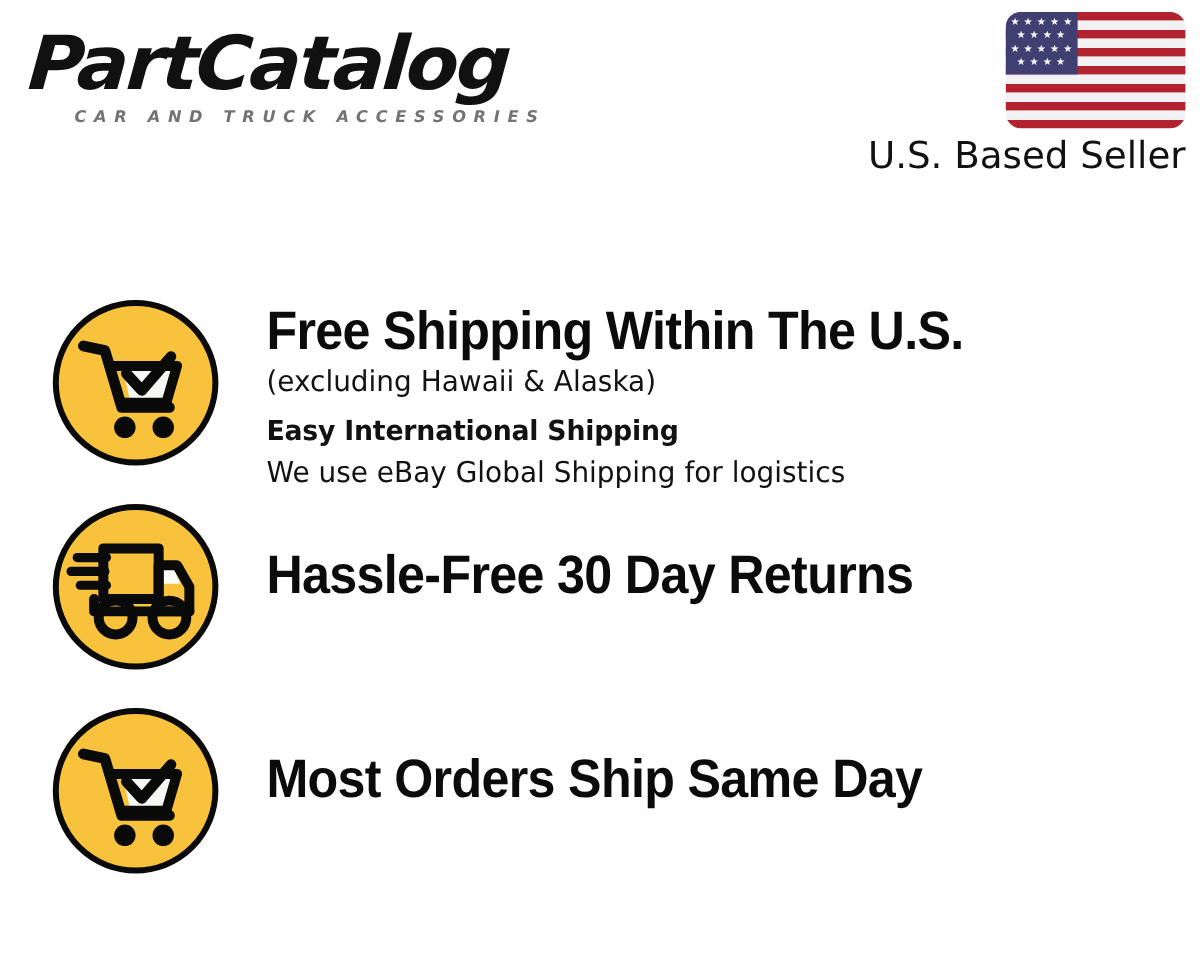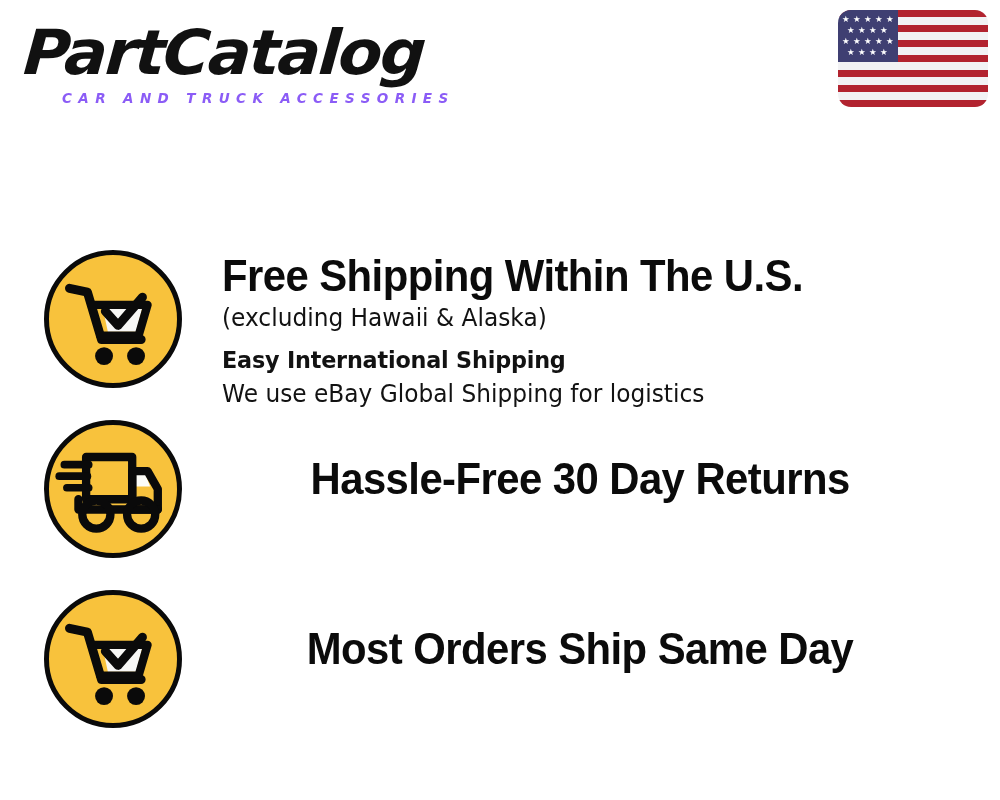--- a/index.html
+++ b/index.html
@@ -45,21 +45,21 @@
   }
   .brand-tagline {
     position: absolute;
     left: 38px;
     top: 68px;
     font-family: "DejaVu Sans", "Liberation Sans", sans-serif;
     font-weight: 700;
     font-style: italic;
     font-size: 13.5px;
     letter-spacing: 6.4px;
-    color: #8b5cf6;
+    color: #737373;
     white-space: nowrap;
   }
 
   .seller-block {
     position: absolute;
     right: 12px;
     top: 10px;
     width: 270px;
     text-align: right;
   }
@@ -196,20 +196,21 @@
         <span class="star" style="left:15px; top:27px;">★</span>
         <span class="star" style="left:26px; top:27px;">★</span>
         <span class="star" style="left:37px; top:27px;">★</span>
         <span class="star" style="left:48px; top:27px;">★</span>
         <span class="star" style="left:9px;  top:38px;">★</span>
         <span class="star" style="left:20px; top:38px;">★</span>
         <span class="star" style="left:31px; top:38px;">★</span>
         <span class="star" style="left:42px; top:38px;">★</span>
       </div>
     </div>
+    <div class="seller-label">U.S. Based Seller</div>
   </div>
 </div>
 
 <div class="features">
 
   <div class="feature-row" style="top:10px;">
     <div class="badge" style="top:0px;">
       <svg viewBox="0 0 100 100" aria-hidden="true">
         <polygon points="41,37 74,37 68,60 46,60" fill="#f7f7f5"></polygon>
         <path d="M16 26 L30 29 L41 66 L72 66" fill="none" stroke="#0a0a0a" stroke-width="7" stroke-linecap="round" stroke-linejoin="round"></path>
@@ -235,34 +236,34 @@
         <rect x="29" y="25" width="36" height="33" fill="none" stroke="#0a0a0a" stroke-width="6.5" stroke-linejoin="round"></rect>
         <path d="M65 36 L77 36 L85 50 L85 66 L65 66 Z" fill="none" stroke="#0a0a0a" stroke-width="6.5" stroke-linejoin="round" stroke-linecap="round"></path>
         <path d="M23 58 L23 66 L85 66" fill="none" stroke="#0a0a0a" stroke-width="6.5" stroke-linecap="round" stroke-linejoin="round"></path>
         <line x1="12" y1="31" x2="31" y2="31" stroke="#0a0a0a" stroke-width="6" stroke-linecap="round"></line>
         <line x1="8" y1="40" x2="30" y2="40" stroke="#0a0a0a" stroke-width="6" stroke-linecap="round"></line>
         <line x1="14" y1="49" x2="31" y2="49" stroke="#0a0a0a" stroke-width="6" stroke-linecap="round"></line>
         <circle cx="37" cy="70" r="11" fill="none" stroke="#0a0a0a" stroke-width="6.5"></circle>
         <circle cx="72" cy="70" r="11" fill="none" stroke="#0a0a0a" stroke-width="6.5"></circle>
       </svg>
     </div>
-    <div class="feature-text" style="top:34px;text-align:center;">
+    <div class="feature-text" style="top:34px;">
       <div class="feature-title">Hassle-Free 30 Day Returns</div>
     </div>
   </div>
 
   <div class="feature-row" style="top:350px;">
     <div class="badge" style="top:0px;">
       <svg viewBox="0 0 100 100" aria-hidden="true">
         <polygon points="41,37 74,37 68,60 46,60" fill="#f7f7f5"></polygon>
         <path d="M16 26 L30 29 L41 66 L72 66" fill="none" stroke="#0a0a0a" stroke-width="7" stroke-linecap="round" stroke-linejoin="round"></path>
         <path d="M33 39 L77 39 L70 63 L40 63" fill="none" stroke="#0a0a0a" stroke-width="6.5" stroke-linecap="round" stroke-linejoin="round"></path>
         <path d="M44 44 L54 55 L73 33" fill="none" stroke="#0a0a0a" stroke-width="7" stroke-linecap="round" stroke-linejoin="round"></path>
         <circle cx="43" cy="79" r="7" fill="#0a0a0a"></circle>
         <circle cx="68" cy="79" r="7" fill="#0a0a0a"></circle>
       </svg>
     </div>
-    <div class="feature-text" style="top:34px;text-align:center;">
+    <div class="feature-text" style="top:34px;">
       <div class="feature-title">Most Orders Ship Same Day</div>
     </div>
   </div>
 
 </div>
 
 </body></html>

